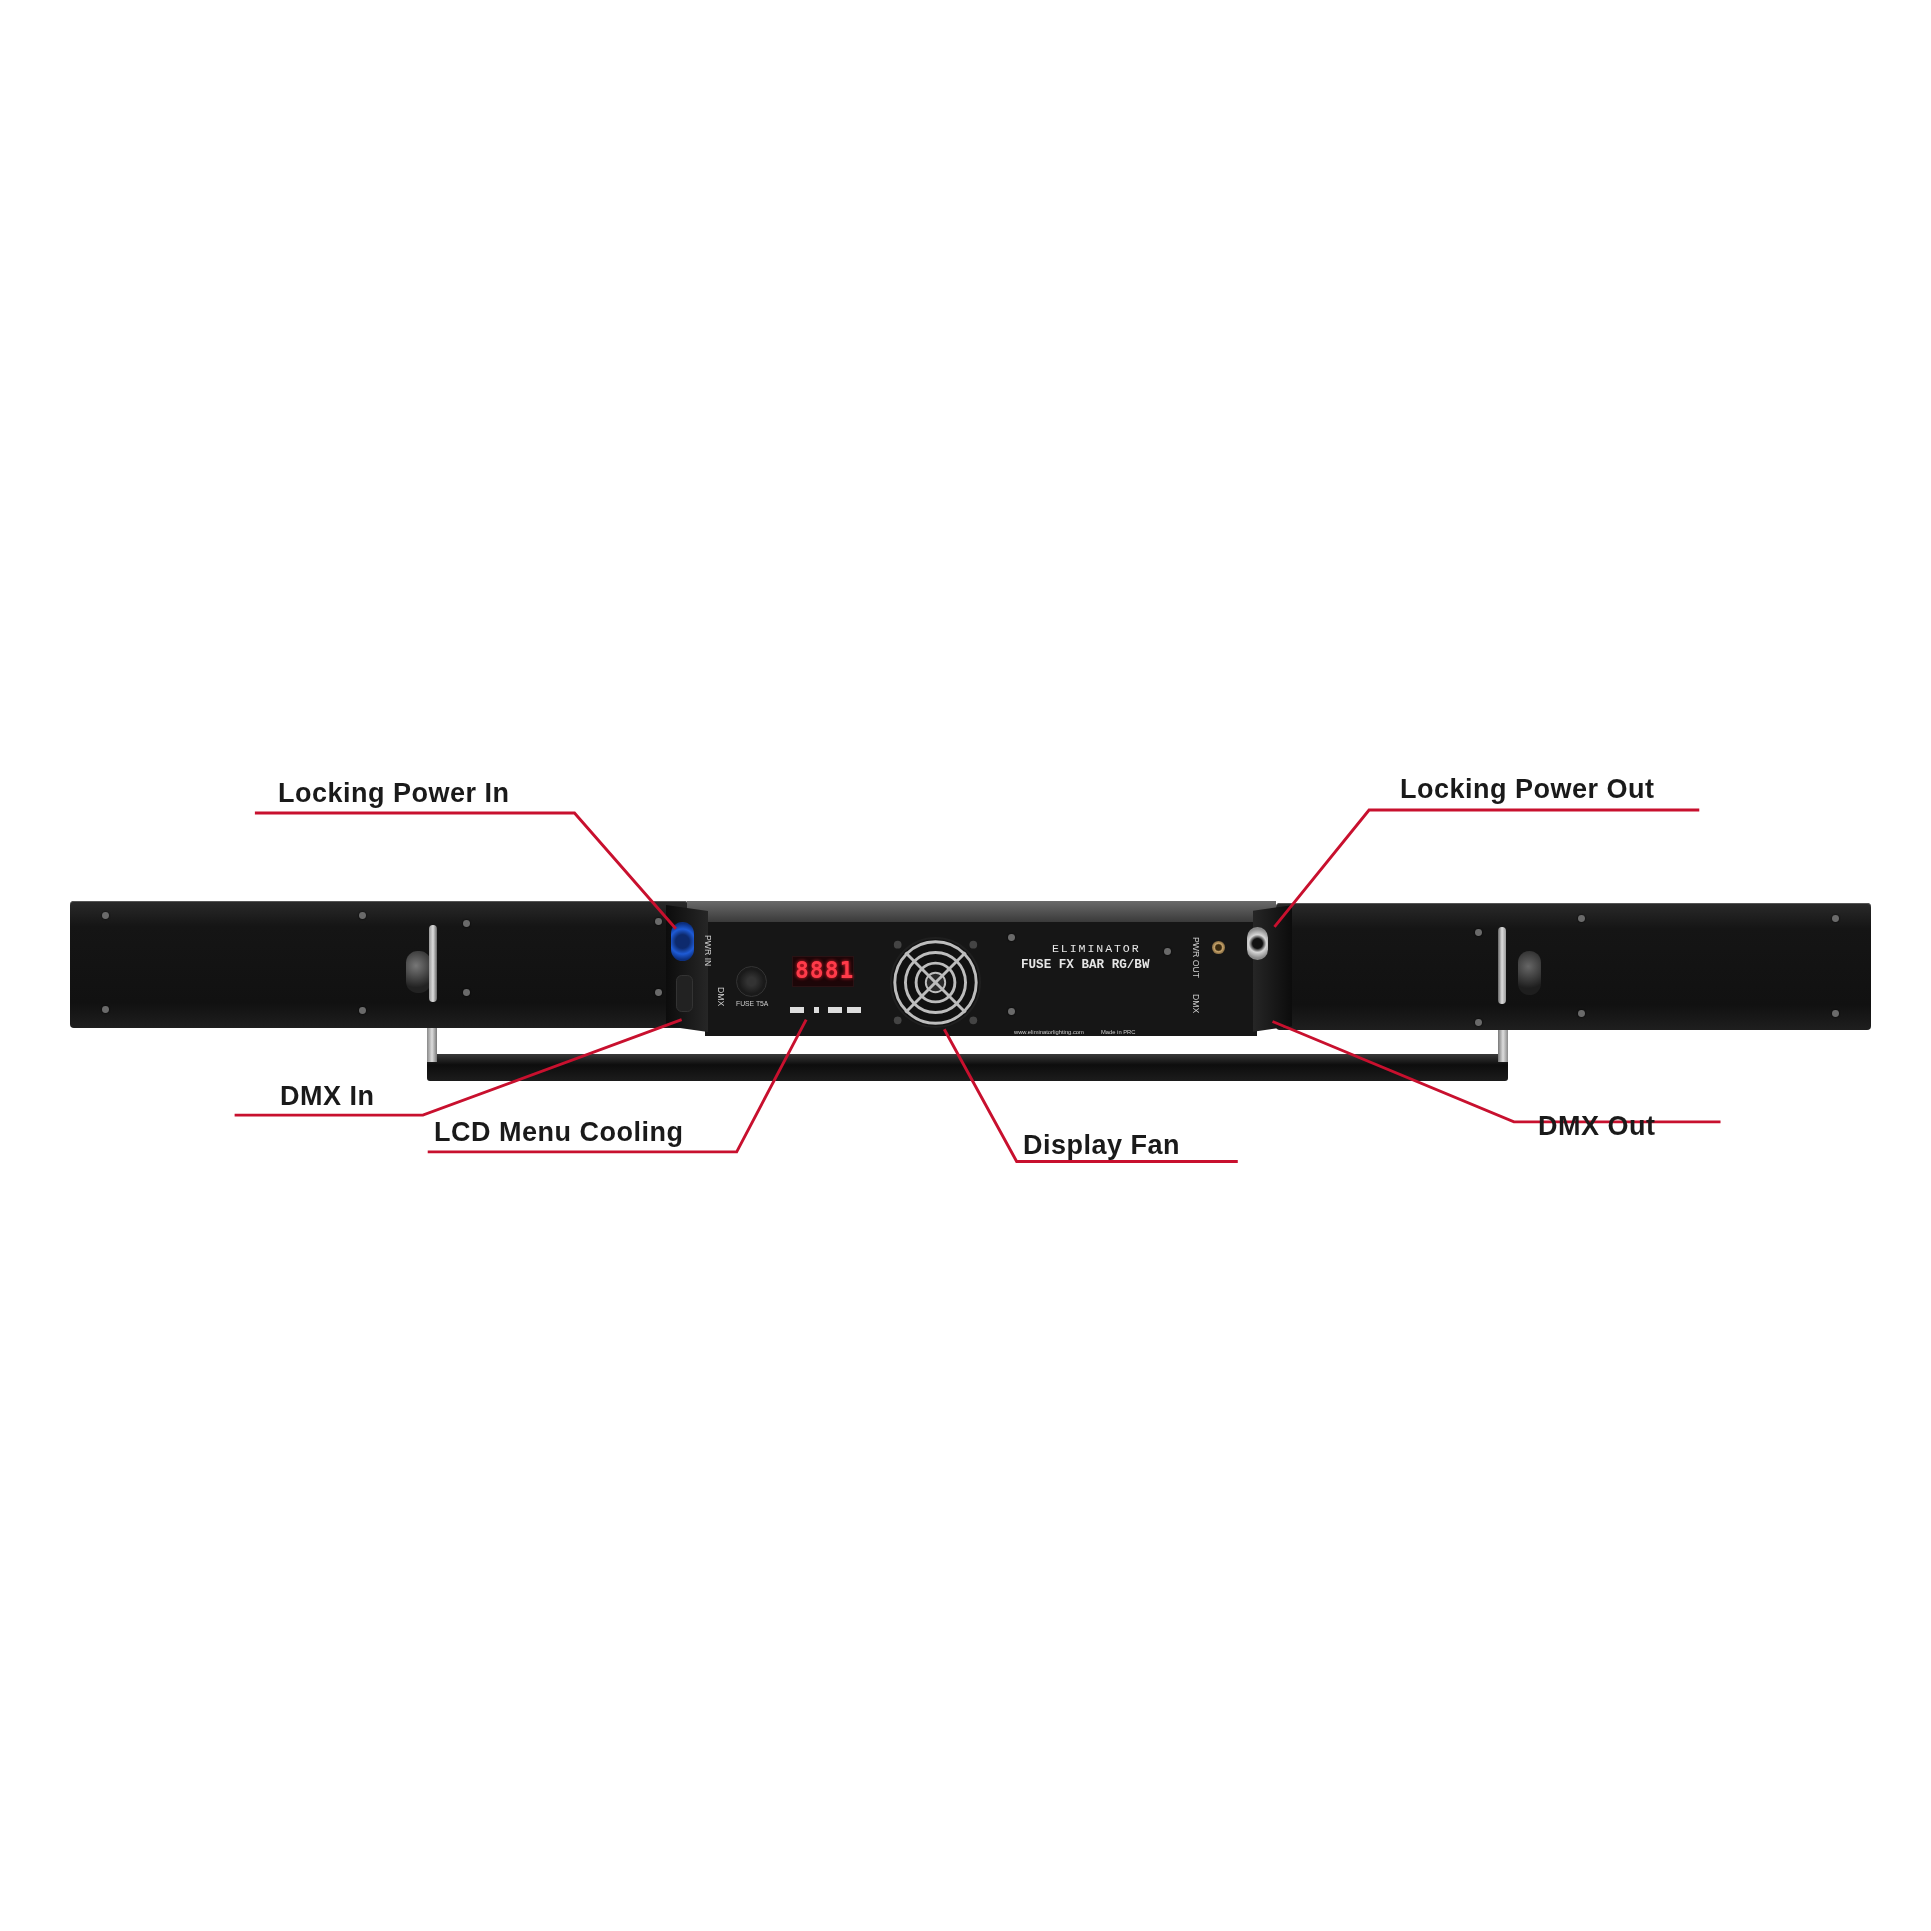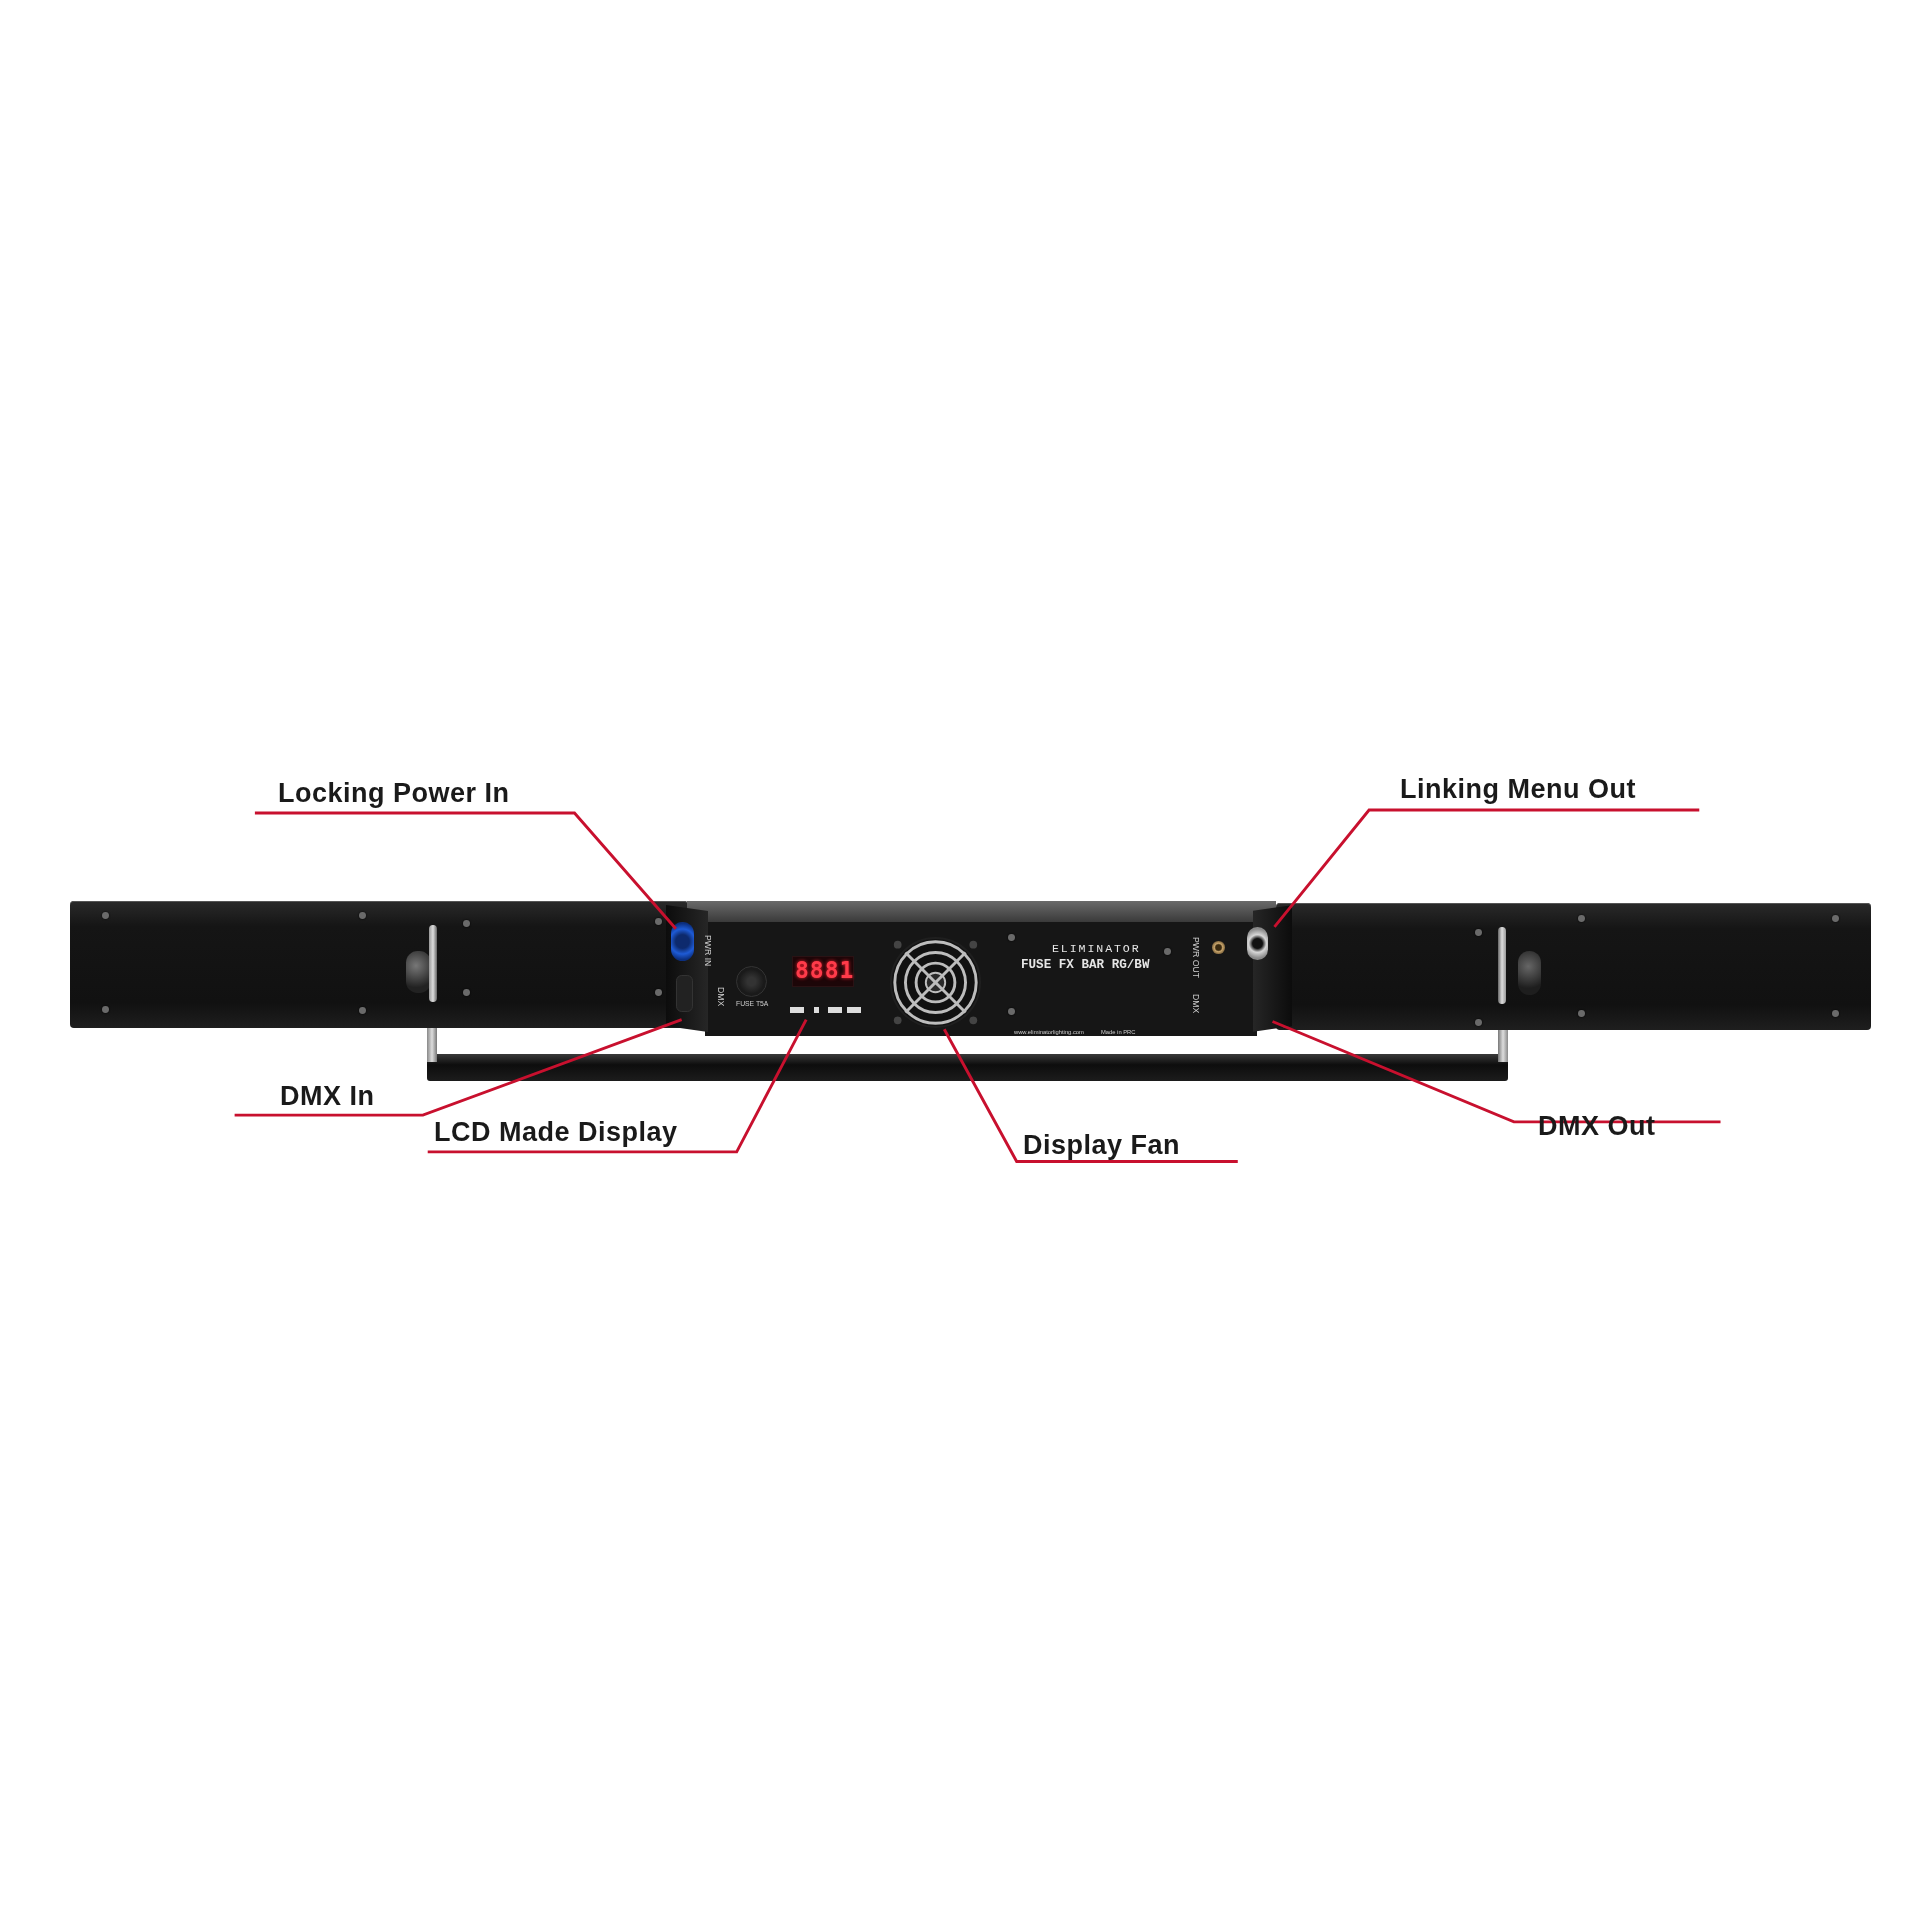--- a/index.html
+++ b/index.html
@@ -101,20 +101,20 @@
       <polyline points="264,842 595,842 700,962"></polyline>
       <polyline points="1760,839 1418,839 1320,960"></polyline>
       <polyline points="243,1155 438,1155 706,1056"></polyline>
       <polyline points="443,1193 763,1193 835,1056"></polyline>
       <polyline points="1053,1203 1282,1203 1053,1203 978,1066"></polyline>
       <polyline points="1782,1162 1568,1162 1318,1058"></polyline>
     </g>
   </svg>
 
   <div class="label" style="left:278px;top:778px;">Locking Power In</div>
-  <div class="label" style="left:1400px;top:774px;">Linking Menu Out</div>
+  <div class="label" style="left:1400px;top:774px;">Locking Power Out</div>
   <div class="label" style="left:280px;top:1081px;">DMX In</div>
-  <div class="label" style="left:434px;top:1117px;">LCD Made Display</div>
+  <div class="label" style="left:434px;top:1117px;">LCD Menu Cooling</div>
   <div class="label" style="left:1023px;top:1130px;">Display Fan</div>
   <div class="label" style="left:1538px;top:1087px;margin-top:24px;">DMX Out</div>
 
 </div>
 
 
 </body></html>

